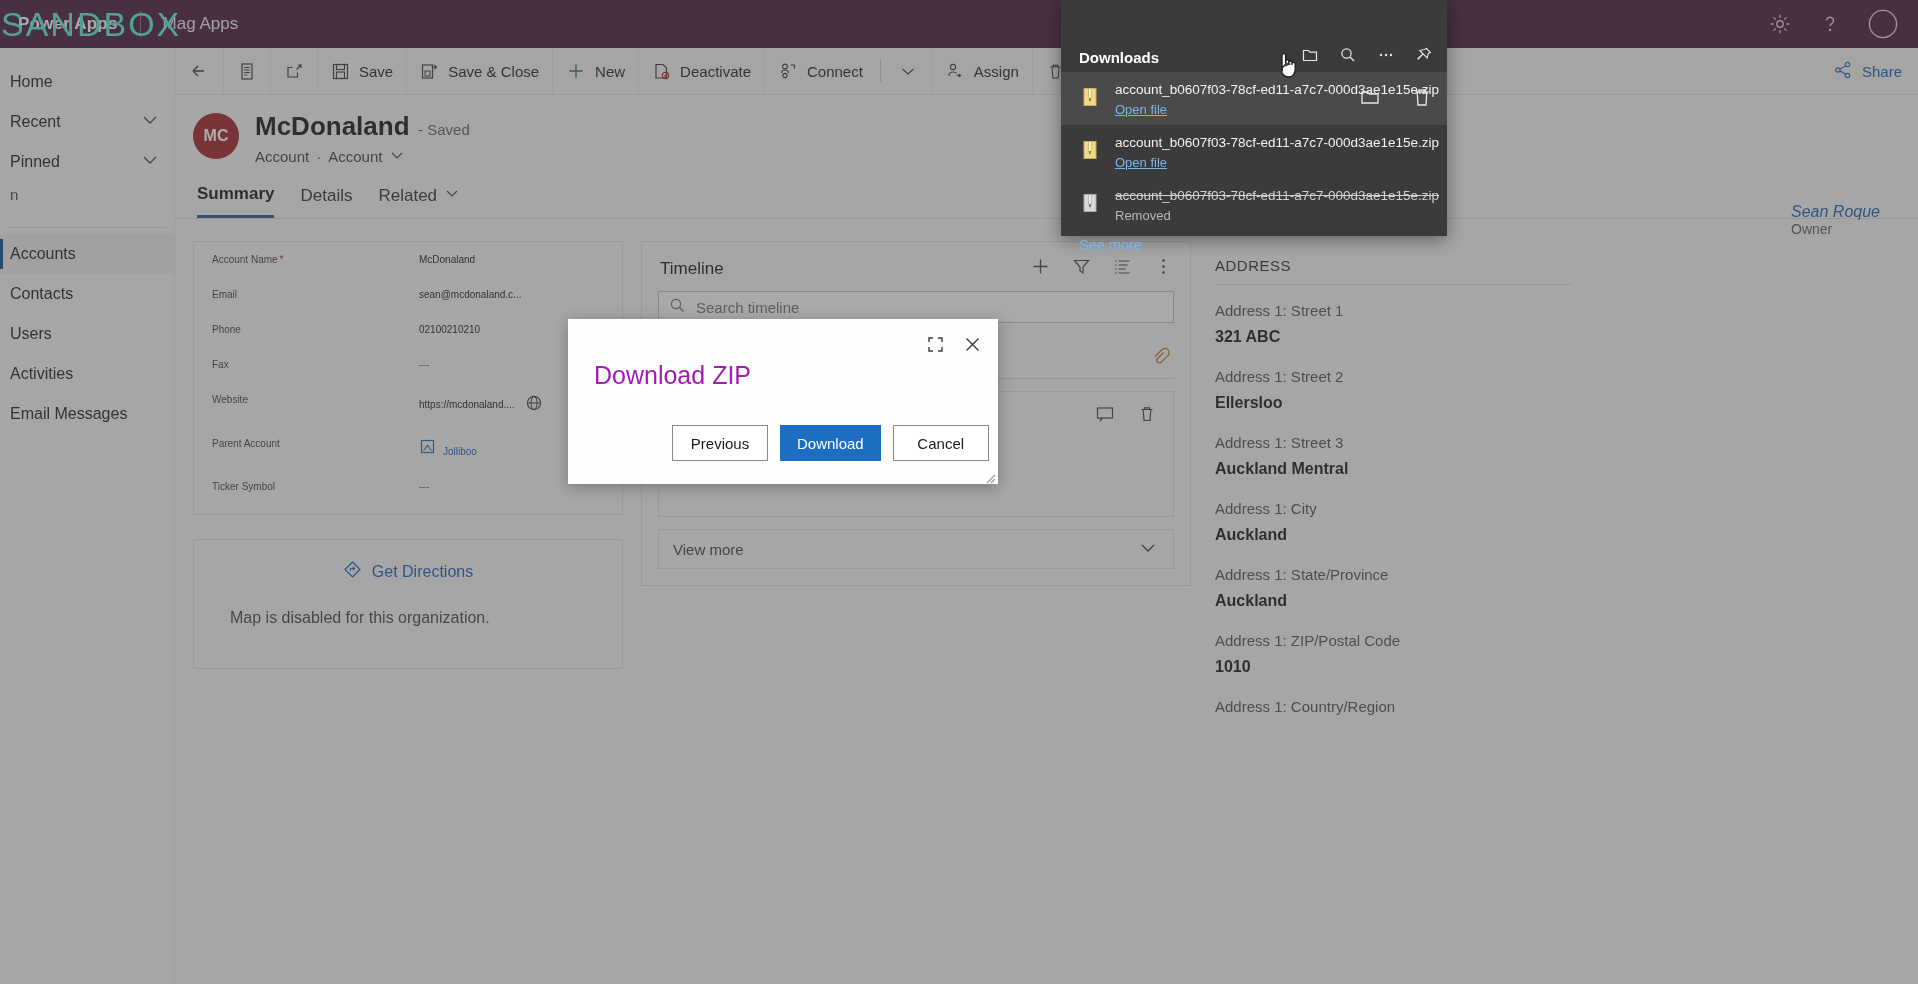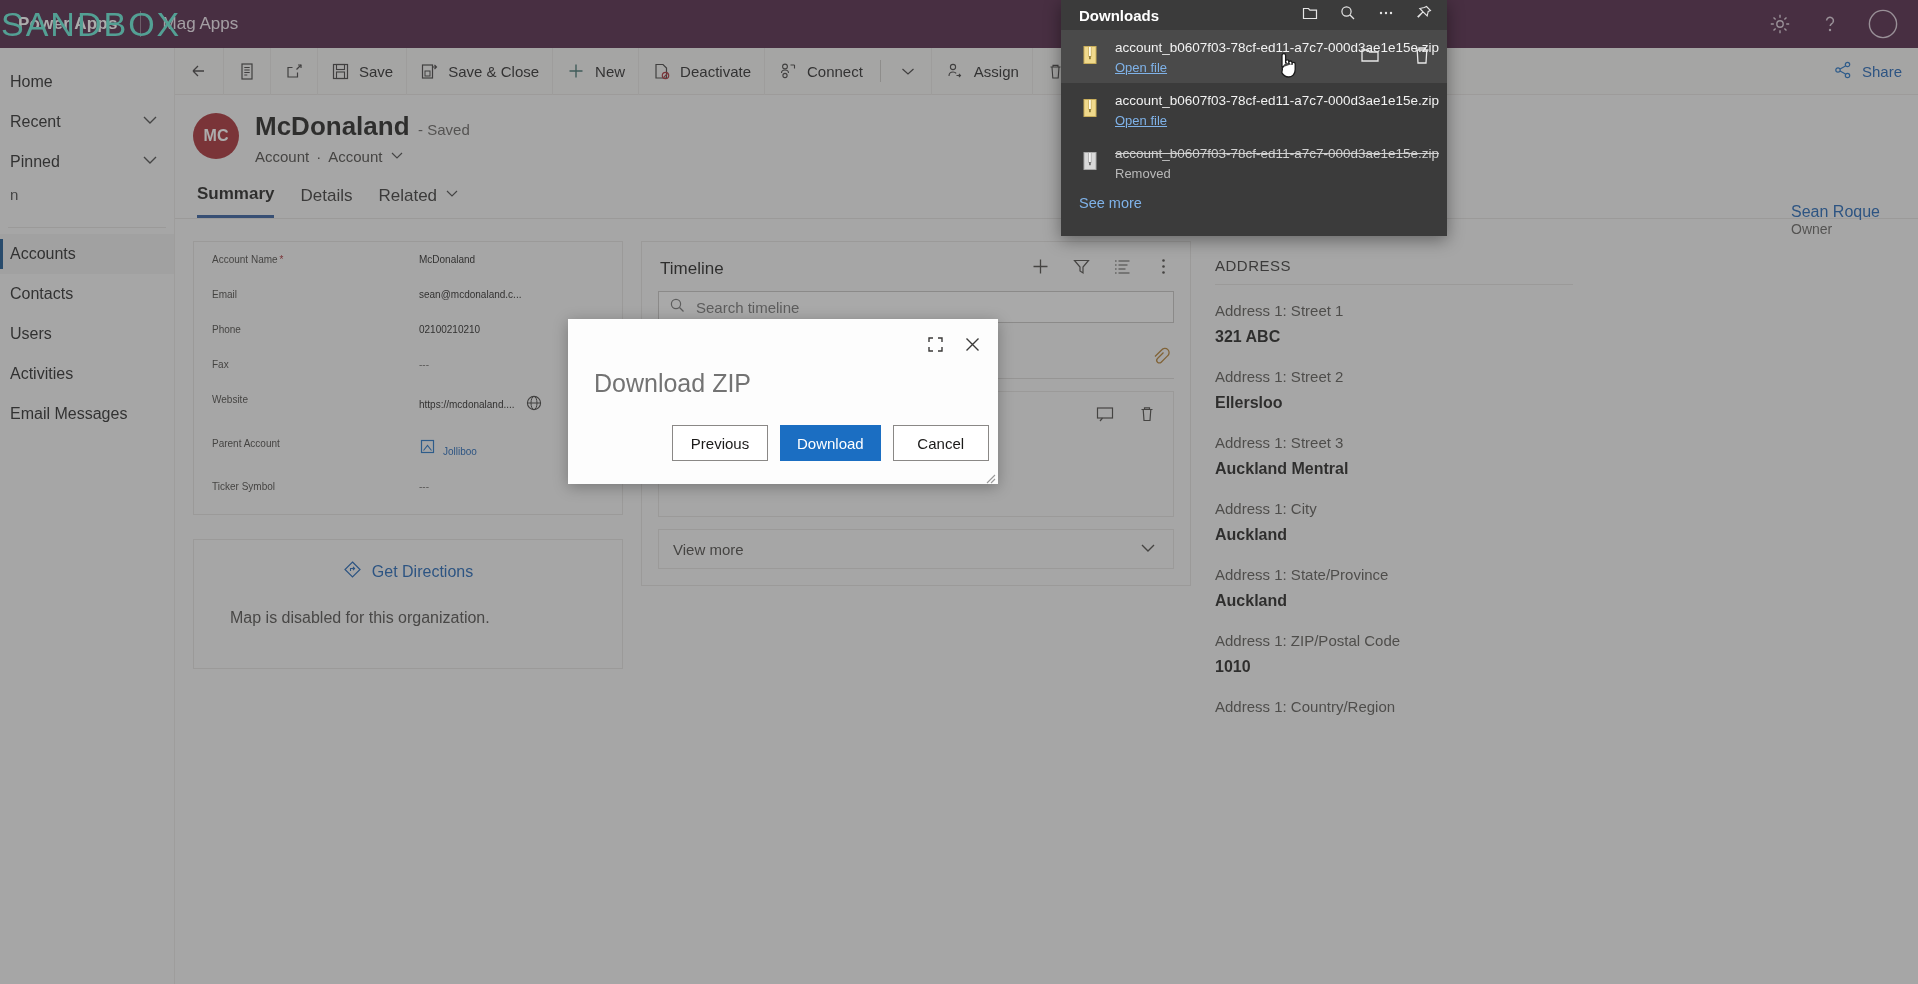--- a/index.html
+++ b/index.html
@@ -84,21 +84,21 @@
   .avatar {
     width: 46px; height: 46px; border-radius: 50%; background: #a4262c;
     color: #fff; font-size: 16px; font-weight: 600;
     display: flex; align-items: center; justify-content: center; margin-right: 16px;
     margin-top: 2px;
   }
   .rec-title { font-size: 26px; font-weight: 600; color: #1b1a19; }
   .rec-saved { font-size: 15px; color: #605e5c; font-weight: 400; margin-left: 4px; }
   .rec-sub { font-size: 15px; color: #44423f; margin-top: 5px; display: flex; align-items: center; gap: 7px; }
   .rec-owner { position: absolute; right: 38px; top: 108px; text-align: left; }
-  .rec-owner .on { color: #185fb2; font-size: 16px; }
+  .rec-owner .on { color: #185fb2; font-size: 16px; font-style: italic; }
   .rec-owner .ol { color: #605e5c; font-size: 14px; }
   .tabs { display: flex; gap: 26px; padding: 18px 0 0 22px; border-bottom: 1px solid #e1dfdd; }
   .tab { font-size: 17px; color: #323130; padding-bottom: 11px; display:flex; align-items:center; gap:7px; }
   .tab.active { font-weight: 700; color: #1b1a19; border-bottom: 3px solid #2b579a; }
   
   .cols { display: flex; padding: 22px 18px 0 18px; gap: 18px; }
   .card { background: #f5f5f5; border: 1px solid #e1dfdd; }
   .col-a { width: 430px; }
   .col-b { width: 550px; }
   .col-c { width: 370px; }
@@ -141,37 +141,37 @@
   .scrim {
     position: absolute; inset: 0; background: rgba(70,70,70,.45); z-index: 20;
   }
   
   .modal {
     position: absolute; left: 568px; top: 319px; width: 430px; height: 165px;
     background: #fdfdfd; z-index: 30;
     box-shadow: 0 3px 14px rgba(0,0,0,.28);
   }
   .modal-x { position: absolute; right: 16px; top: 16px; display: flex; gap: 18px; color: #3b3a39; }
-  .modal-title { position: absolute; left: 26px; top: 42px; font-size: 25px; color: #737373; font-weight: 400; margin-top: 8px; }
+  .modal-title { position: absolute; left: 26px; top: 42px; font-size: 25px; color: #a21caf; font-weight: 400; }
   .modal-btns { position: absolute; left: 104px; top: 106px; display: flex; gap: 12px; }
   .btn {
     height: 36px; min-width: 96px; padding: 0 16px; font-size: 15px;
     border: 1px solid #8a8886; background: #ffffff; color: #1b1a19;
     display: flex; align-items: center; justify-content: center;
   }
   .btn.primary { background: #1b6ec2; border-color: #1b6ec2; color: #ffffff; }
   .modal-grip { position: absolute; right: 2px; bottom: 2px; width: 12px; height: 12px; }
   
   .dl {
     position: absolute; left: 1061px; top: 0; width: 386px; height: 236px;
     background: #3b3b3b; z-index: 40;
     box-shadow: 0 4px 16px rgba(0,0,0,.4);
     color: #ffffff;
   }
-  .dl-head { height: 30px; display: flex; align-items: center; padding: 0 14px 0 18px; }
+  .dl-head { height: 30px; display: flex; align-items: center; padding: 0 14px 0 18px; margin-top: 42px; }
   .dl-head-title { font-size: 15px; font-weight: 600; color: #ffffff; }
   .dl-head-icons { margin-left: auto; display: flex; gap: 20px; align-items: center; color: #e6e6e6; }
   .dl-item {
     height: 53px; display: flex; align-items: center; padding: 0 14px 0 18px; position: relative;
   }
   .dl-item.hovered { background: #4a4a4a; }
   .dl-fico { width: 22px; margin-right: 14px; flex-shrink: 0; }
   .dl-texts { min-width: 0; flex: 1; }
   .dl-name {
     font-size: 13.5px; color: #f2f2f2; white-space: nowrap; overflow: hidden;

